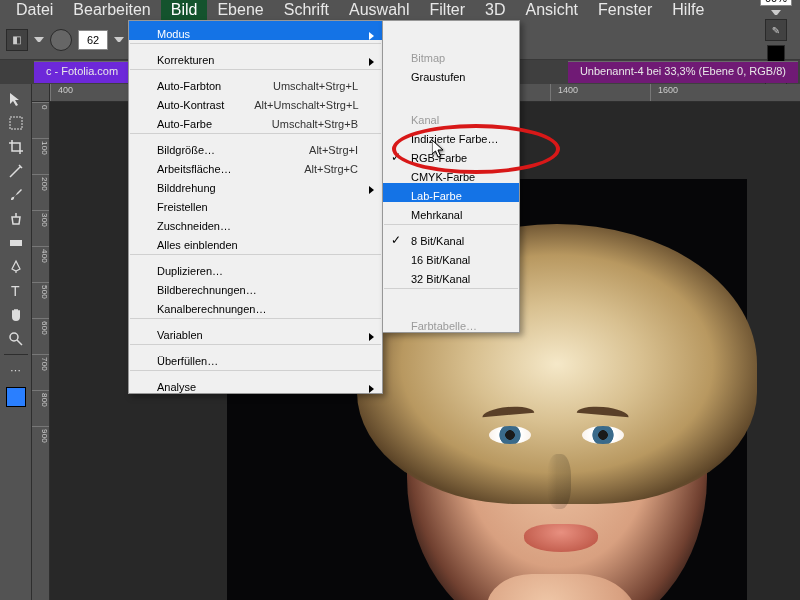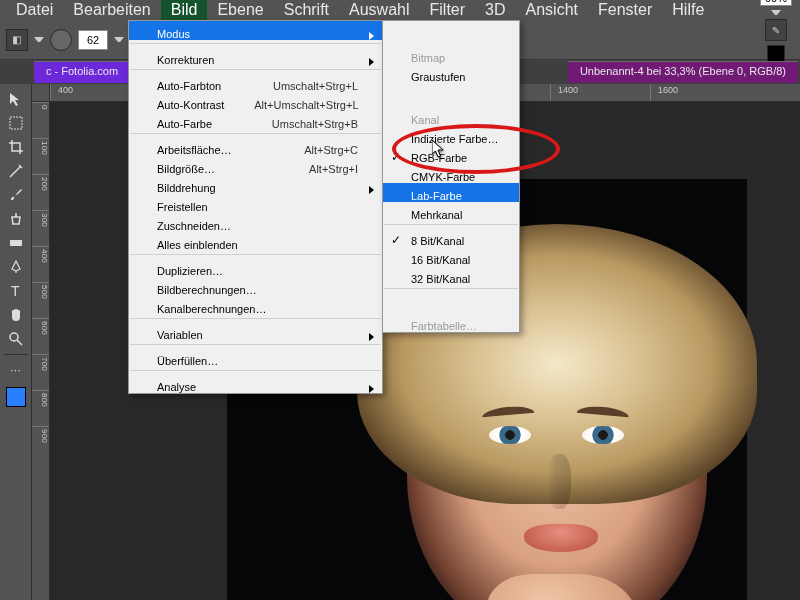--- a/index.html
+++ b/index.html
@@ -223,26 +223,26 @@
     <div class="dd-item">
       <span>Auto-Kontrast</span>
       <span class="shortcut">Alt+Umschalt+Strg+L</span>
     </div>
     <div class="dd-item">
       <span>Auto-Farbe</span>
       <span class="shortcut">Umschalt+Strg+B</span>
     </div>
     <div class="dd-sep"></div>
     <div class="dd-item">
+      <span>Bildgröße…</span>
+      <span class="shortcut">Alt+Strg+I</span>
+    </div>
+    <div class="dd-item">
       <span>Arbeitsfläche…</span>
       <span class="shortcut">Alt+Strg+C</span>
-    </div>
-    <div class="dd-item">
-      <span>Bildgröße…</span>
-      <span class="shortcut">Alt+Strg+I</span>
     </div>
     <div class="dd-item">
       <span>Bilddrehung</span>
       <span class="arrow"></span>
     </div>
     <div class="dd-item">
       <span>Freistellen</span>
     </div>
     <div class="dd-item">
       <span>Zuschneiden…</span>

